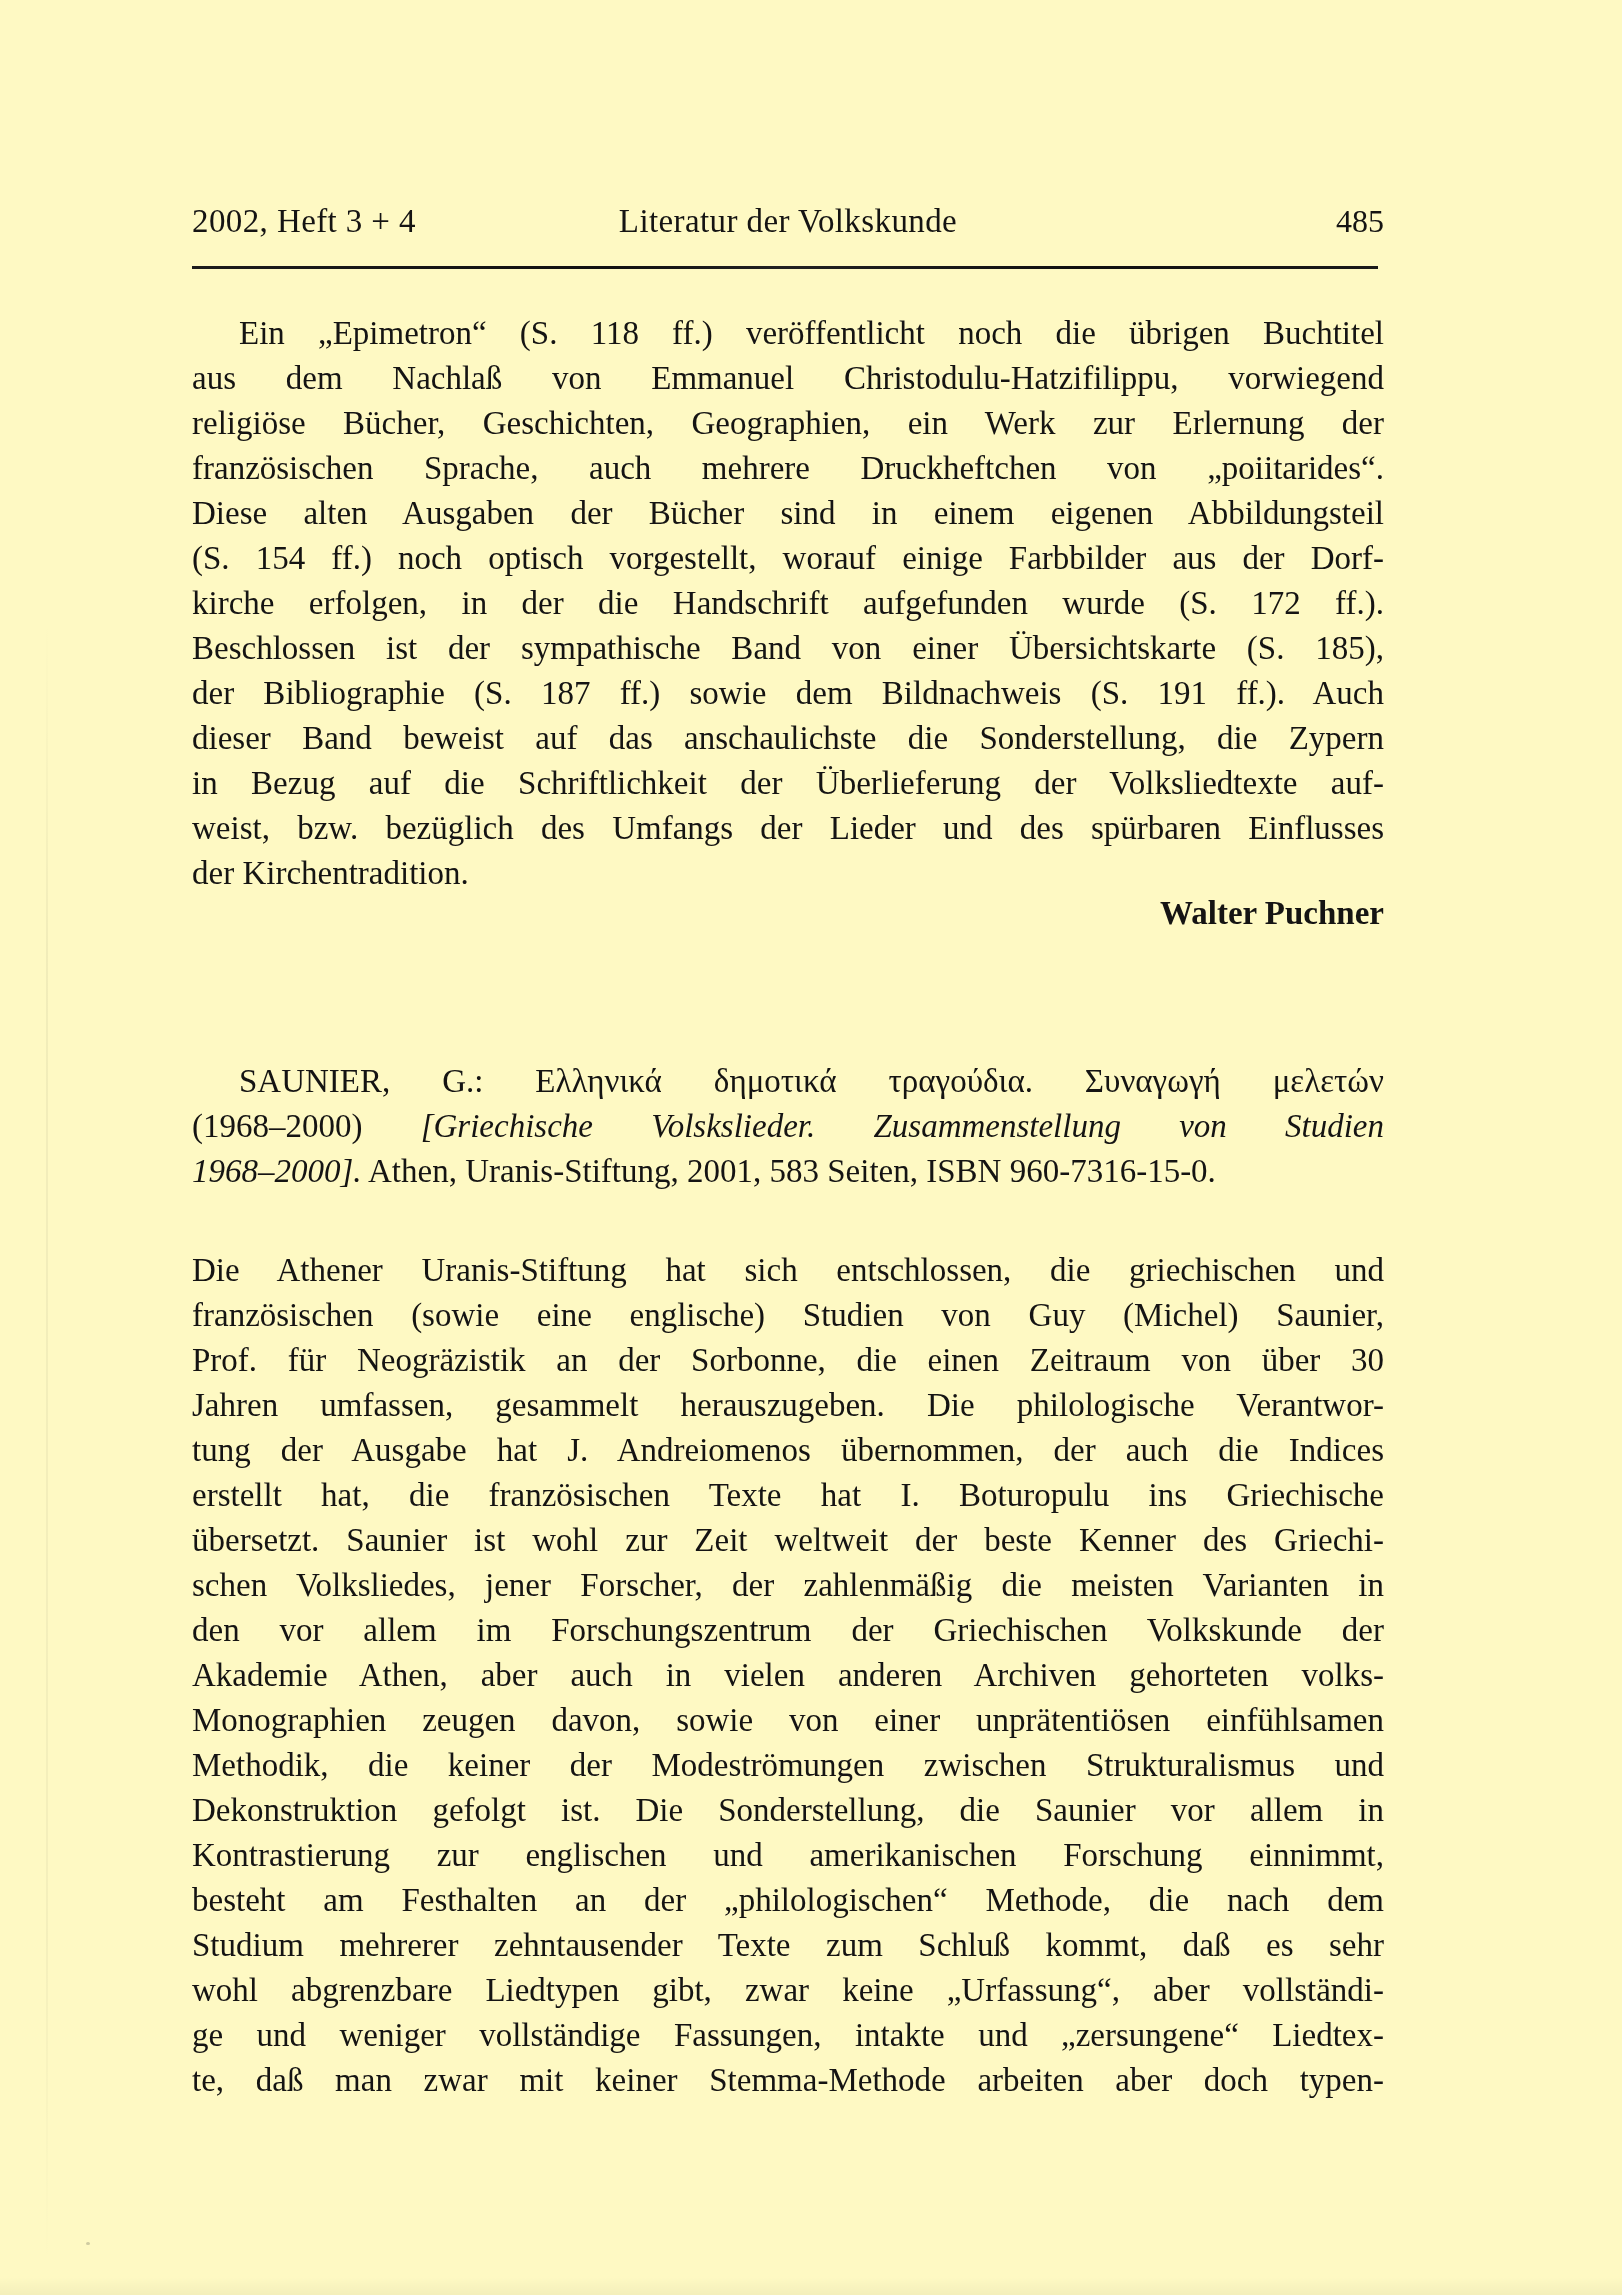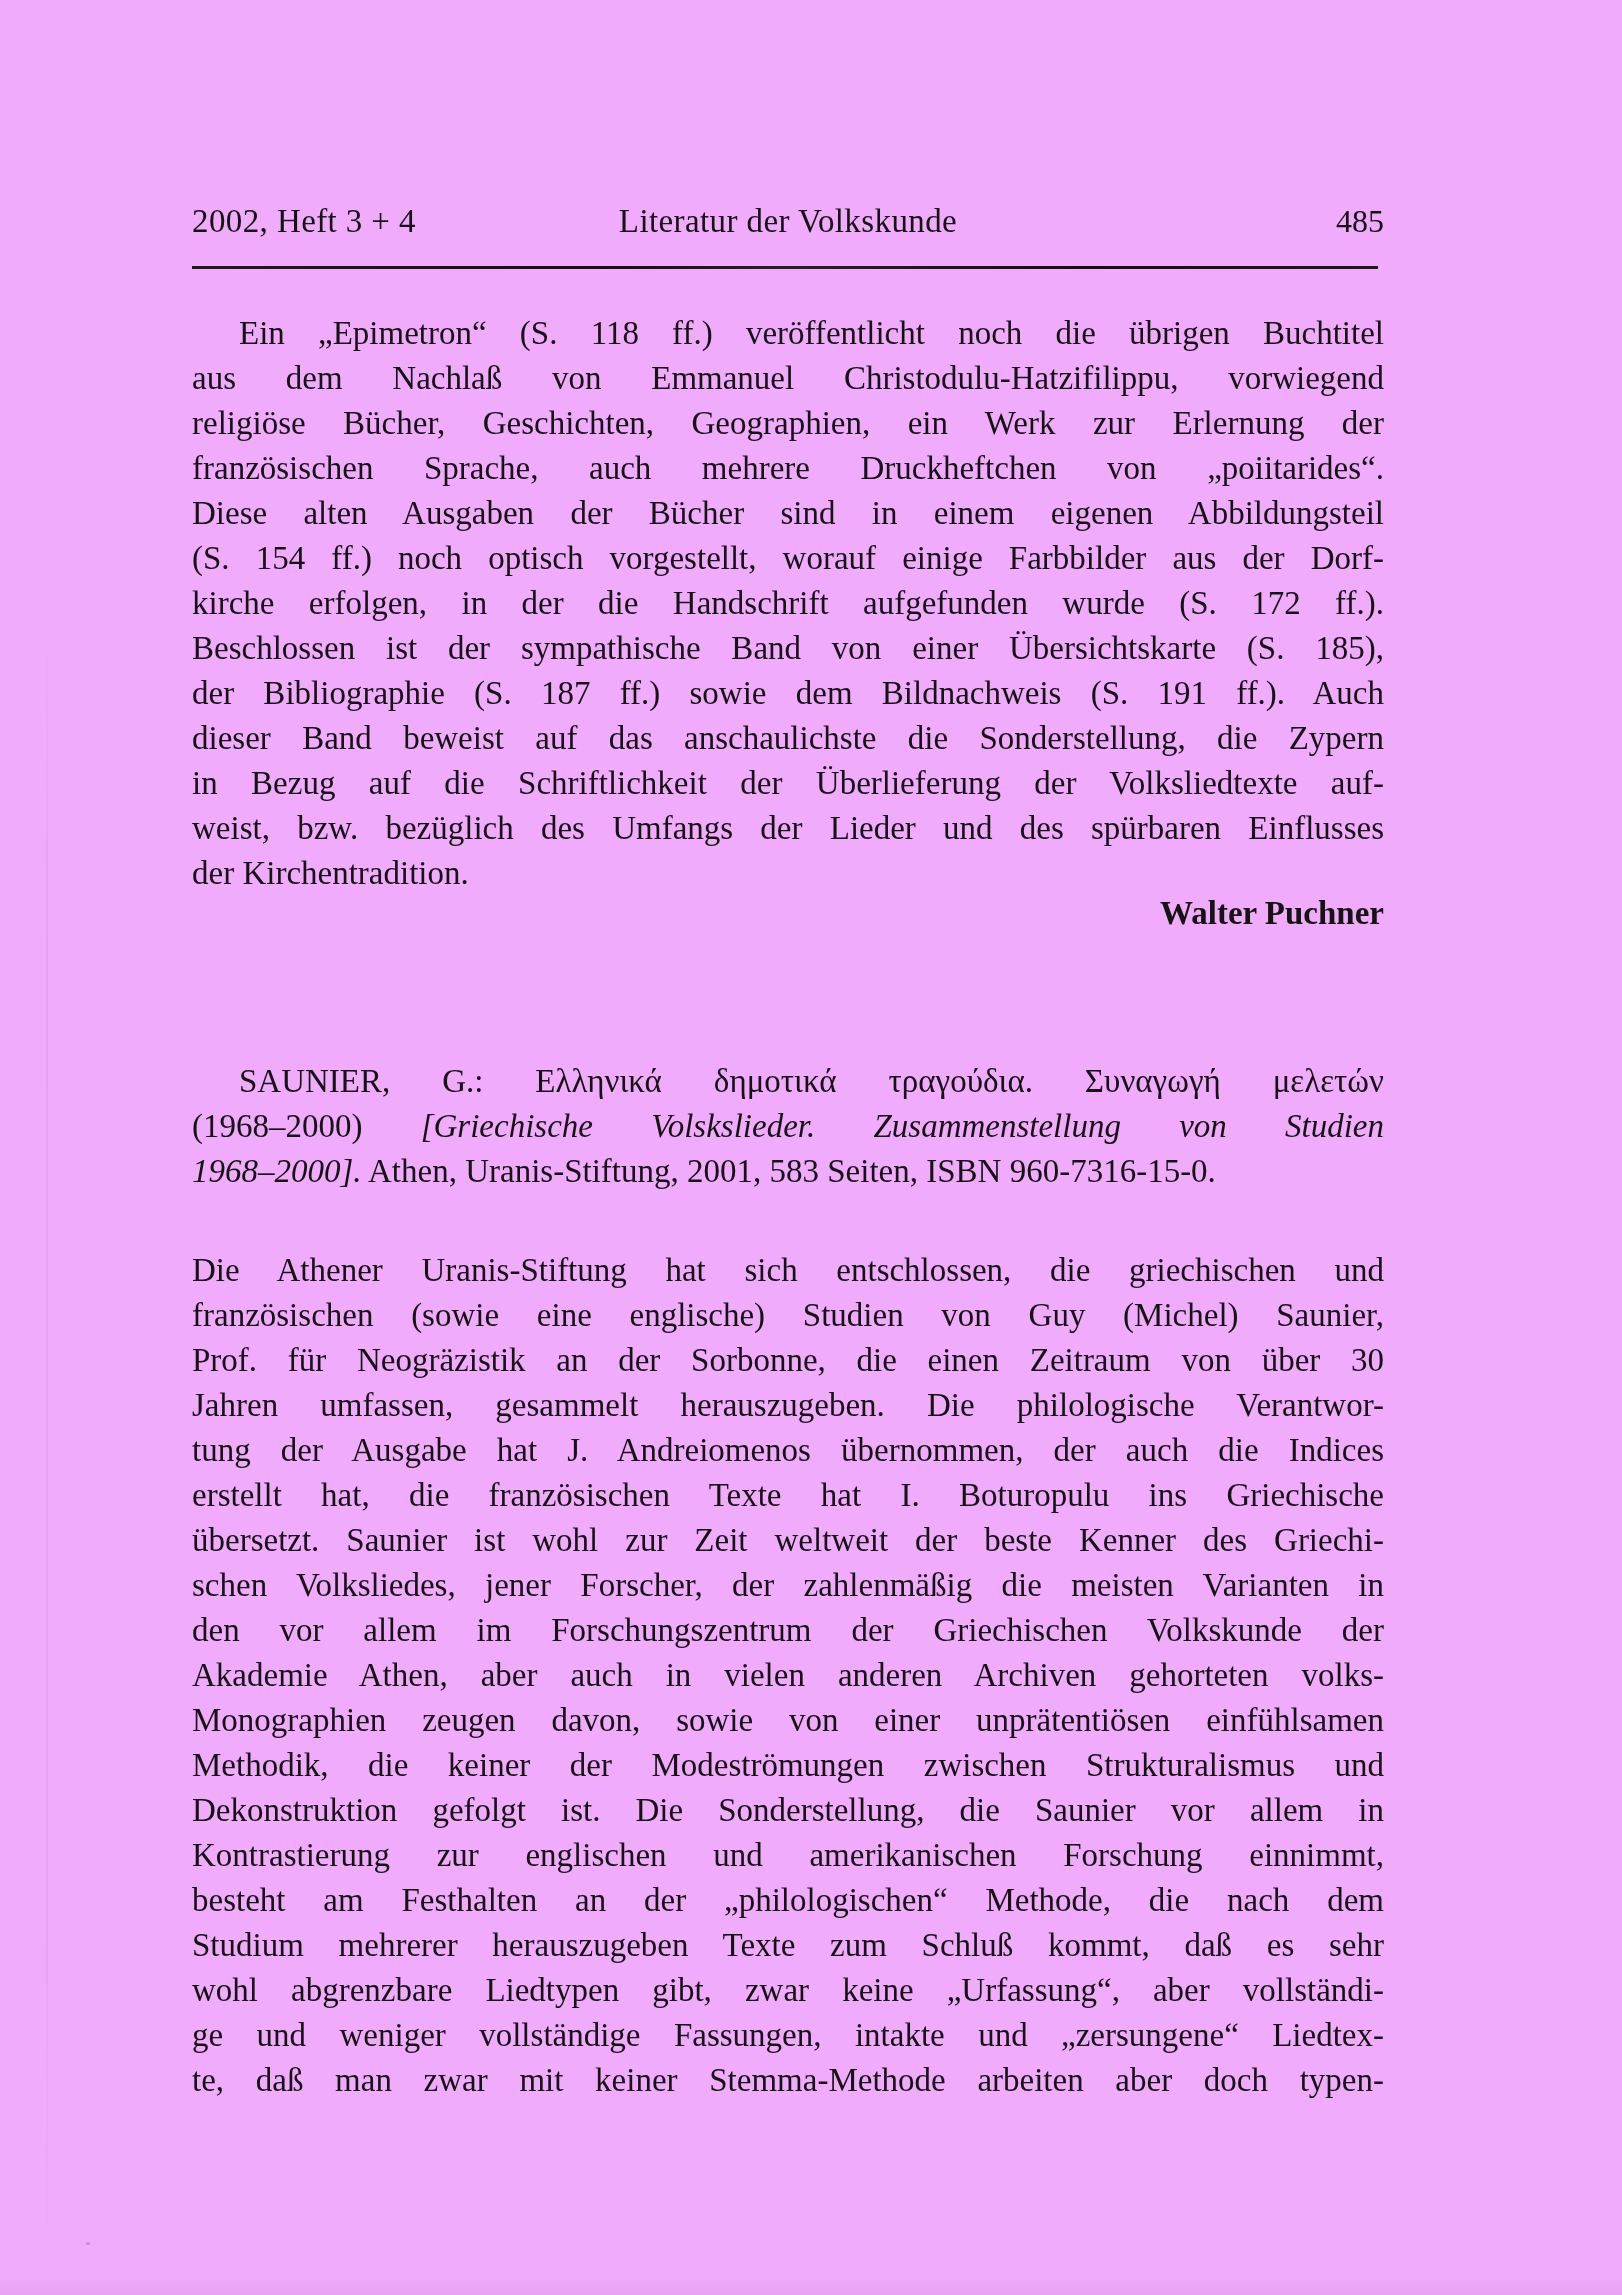--- a/index.html
+++ b/index.html
@@ -4,21 +4,21 @@
 <style>
   html, body {
     margin: 0;
     padding: 0;
     background: #e8e8e6;
   }
   .page {
     position: relative;
     width: 1622px;
     height: 2295px;
-    background: #f0abfc;
+    background: #fef9c3;
     overflow: hidden;
     font-family: "Liberation Serif", "DejaVu Serif", serif;
     color: #151413;
   }
   
   .scan-edge-left {
     position: absolute;
     left: 46px; top: 616px;
     width: 2.4px; height: 1655px;
     background: linear-gradient(to bottom, rgba(0,0,0,0.0), rgba(0,0,0,0.05) 20%, rgba(0,0,0,0.04) 80%, rgba(0,0,0,0));
@@ -150,20 +150,20 @@
       <div class="line">erstellt hat, die französischen Texte hat I. Boturopulu ins Griechische</div>
       <div class="line">übersetzt. Saunier ist wohl zur Zeit weltweit der beste Kenner des Griechi-</div>
       <div class="line">schen Volksliedes, jener Forscher, der zahlenmäßig die meisten Varianten in</div>
       <div class="line">den vor allem im Forschungszentrum der Griechischen Volkskunde der</div>
       <div class="line">Akademie Athen, aber auch in vielen anderen Archiven gehorteten volks-</div>
       <div class="line">Monographien zeugen davon, sowie von einer unprätentiösen einfühlsamen</div>
       <div class="line">Methodik, die keiner der Modeströmungen zwischen Strukturalismus und</div>
       <div class="line">Dekonstruktion gefolgt ist. Die Sonderstellung, die Saunier vor allem in</div>
       <div class="line">Kontrastierung zur englischen und amerikanischen Forschung einnimmt,</div>
       <div class="line">besteht am Festhalten an der „philologischen“ Methode, die nach dem</div>
-      <div class="line">Studium mehrerer herauszugeben Texte zum Schluß kommt, daß es sehr</div>
+      <div class="line">Studium mehrerer zehntausender Texte zum Schluß kommt, daß es sehr</div>
       <div class="line">wohl abgrenzbare Liedtypen gibt, zwar keine „Urfassung“, aber vollständi-</div>
       <div class="line">ge und weniger vollständige Fassungen, intakte und „zersungene“ Liedtex-</div>
       <div class="line">te, daß man zwar mit keiner Stemma-Methode arbeiten aber doch typen-</div>
     </div>
 
 </div>
 
 
 </body></html>

